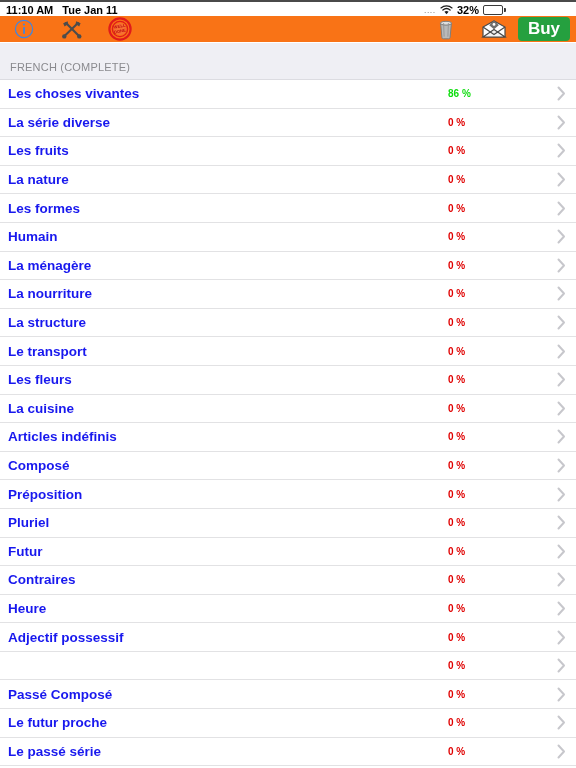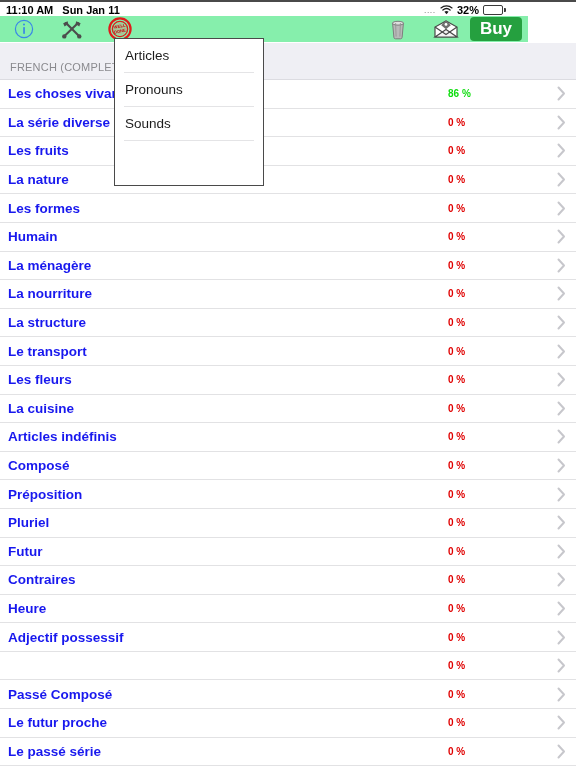--- a/index.html
+++ b/index.html
@@ -36,22 +36,22 @@
   }
   .batt-body {
     width:20px; height:10px; border:1px solid #3a3a3a; border-radius:2px;
     position:relative; padding:1px;
   }
   .batt-fill { height:100%; width:32%; background:#1c1c1c; border-radius:1px; }
   .batt-cap { width:2px; height:4px; background:#3a3a3a; border-radius:0 1px 1px 0; margin-left:1px; }
 
   
   .toolbar {
-    position:absolute; top:16px; left:0; width:528px; height:26px;
-    background:#86efac;
+    position:absolute; top:16px; left:0; width:576px; height:26px;
+    background:#f97316;
     display:flex; align-items:center;
   }
   .tb-item {
     width:48px; height:26px;
     display:flex; align-items:center; justify-content:center;
     cursor:pointer;
   }
   .tb-gap { flex:1; }
 
   .icon-info { width:20px; height:20px; }
@@ -135,21 +135,21 @@
 </head>
 <body>
 
 <div id="app">
 
   <div class="top-hairline"></div>
 
   <div class="statusbar">
     <div class="sb-left">
       <span>11:10 AM</span>
-      <span>Sun Jan 11</span>
+      <span>Tue Jan 11</span>
     </div>
     <div class="sb-spacer"></div>
     <div class="sb-right">
       <span class="sb-dots">....</span>
       <span class="wifi-ico">
         <svg width="13" height="10" viewBox="0 0 13 10">
           <path d="M6.5 9.3 L4.4 6.7 a3.4 3.4 0 0 1 4.2 0 Z" fill="#1c1c1c"></path>
           <path d="M2.9 5.0 a5.6 5.6 0 0 1 7.2 0" stroke="#1c1c1c" stroke-width="1.3" fill="none" stroke-linecap="round"></path>
           <path d="M1.0 2.9 a8.6 8.6 0 0 1 11.0 0" stroke="#1c1c1c" stroke-width="1.3" fill="none" stroke-linecap="round"></path>
         </svg>
@@ -467,23 +467,14 @@
         <div class="row-spacer"></div>
         <div class="row-pct pct-red">0 %</div>
         <div class="row-chevron">
           <svg width="9" height="15" viewBox="0 0 9 15">
             <path d="M1.5 1.5 L7 7.5 L1.5 13.5" fill="none" stroke="#c7c7cc" stroke-width="2" stroke-linecap="round" stroke-linejoin="round"></path>
           </svg>
         </div>
       </div>
     </div>
 
-  <div class="popup" id="popup">
-      <div class="popup-item">Articles</div>
-      <div class="popup-sep"></div>
-      <div class="popup-item">Pronouns</div>
-      <div class="popup-sep"></div>
-      <div class="popup-item">Sounds</div>
-      <div class="popup-sep"></div>
-      <div class="popup-empty"></div>
-    </div>
 
 </div>
 
 </body></html>

